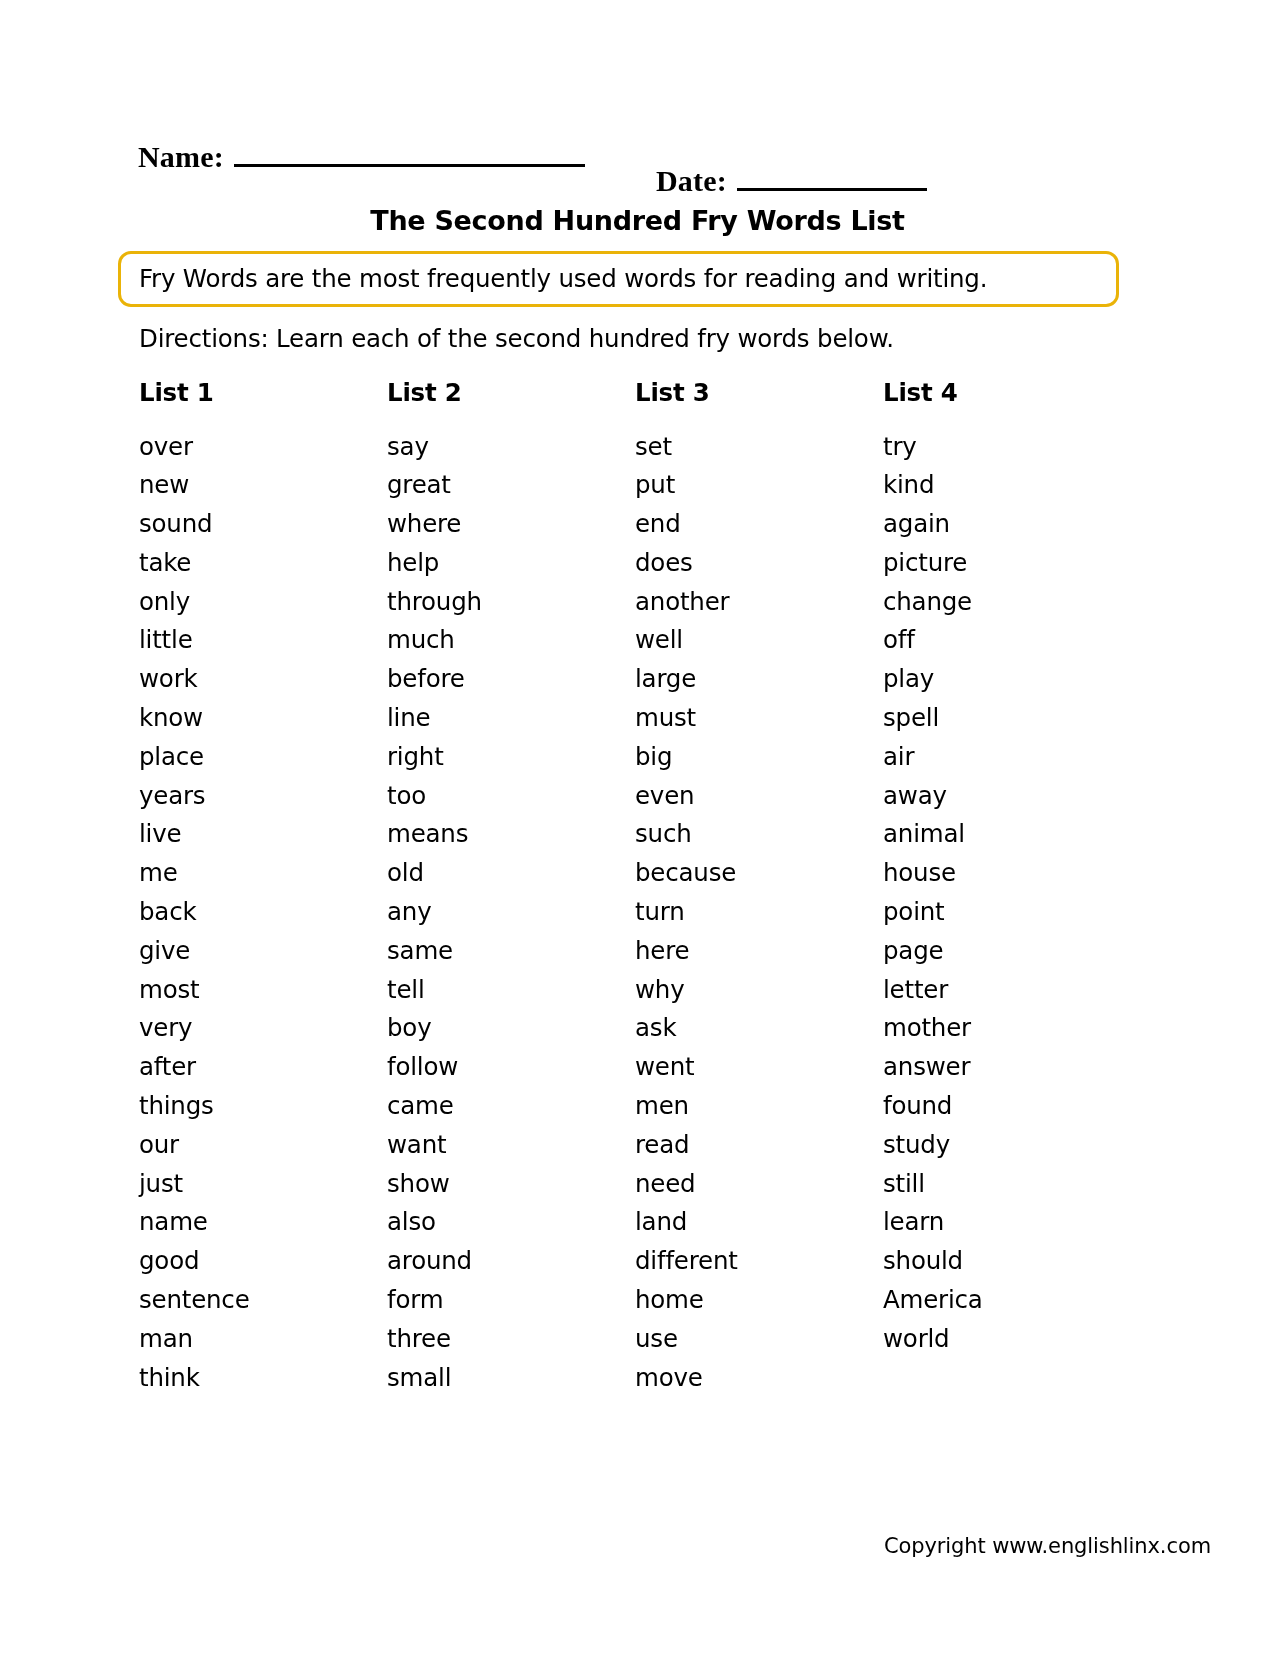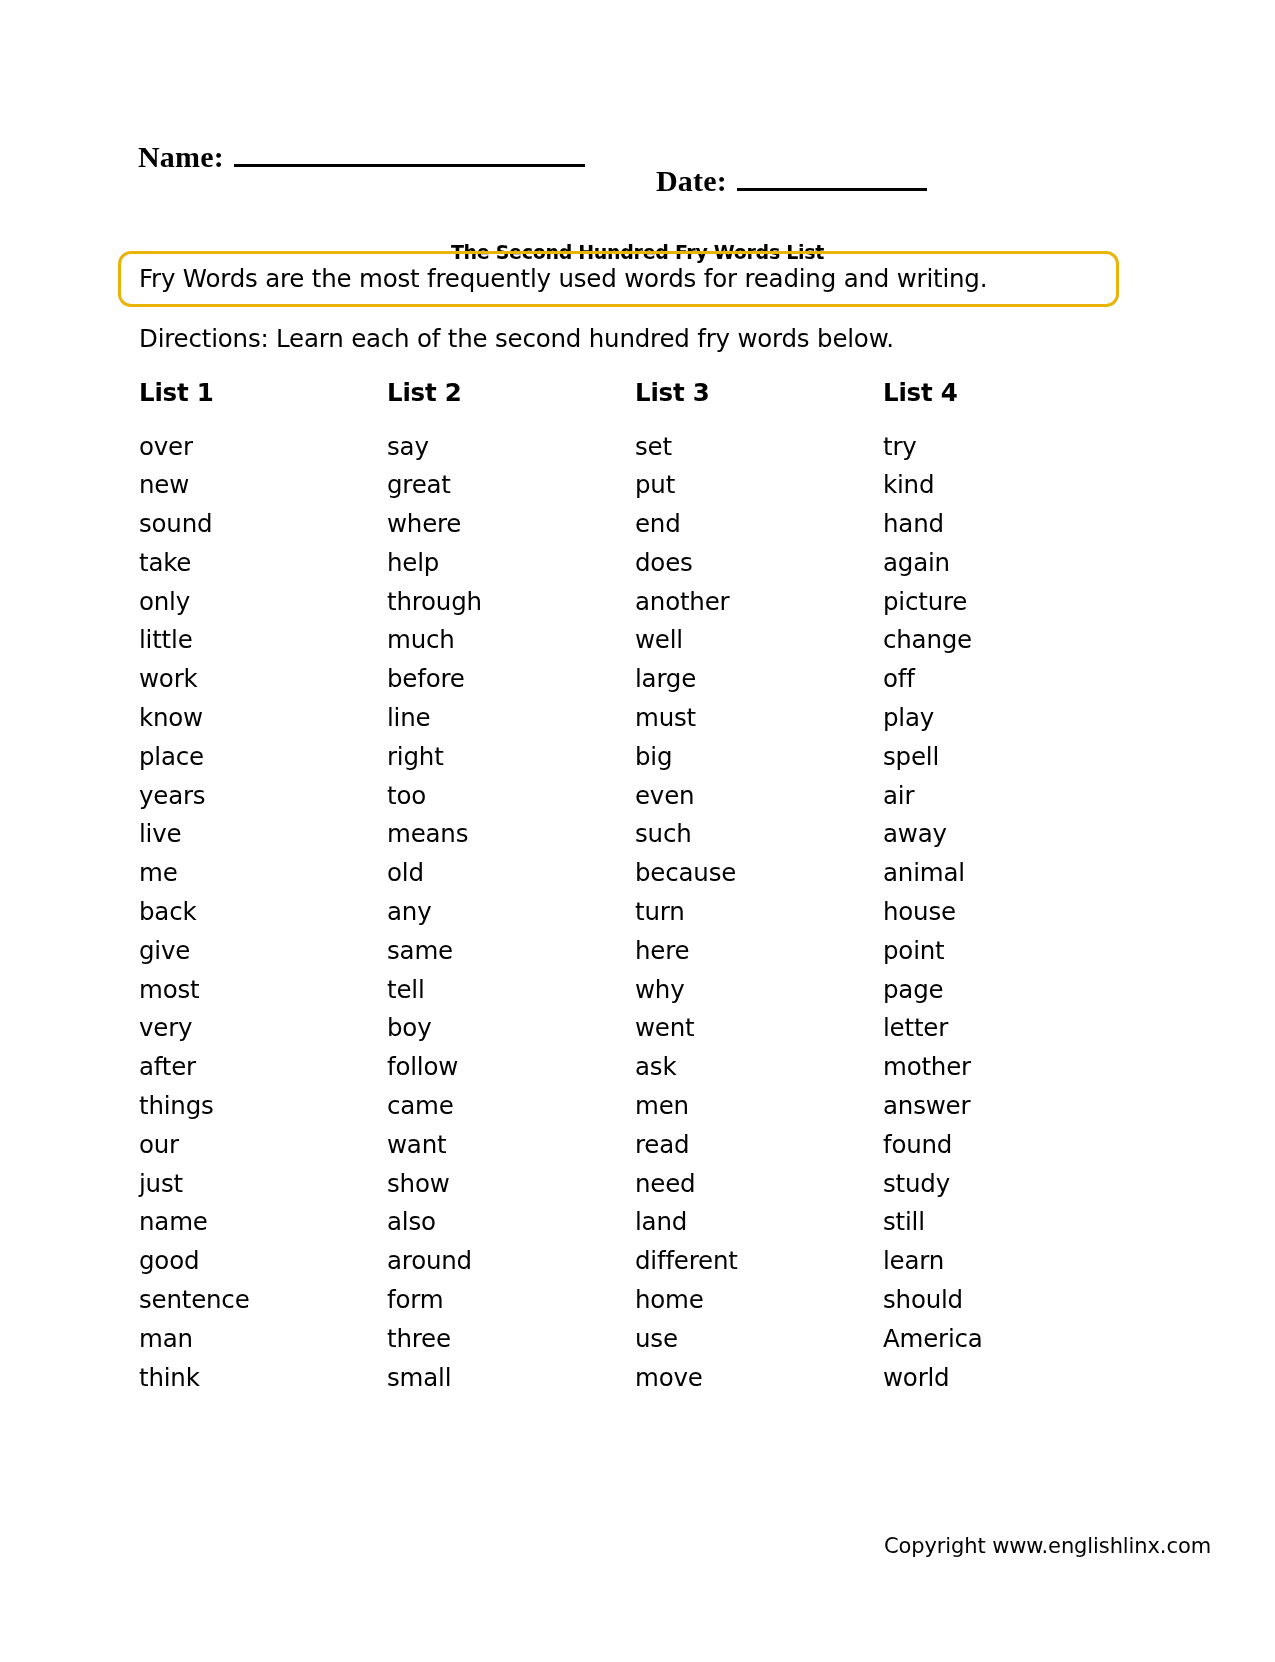--- a/index.html
+++ b/index.html
@@ -57,23 +57,22 @@
 
   
   .worksheet-title {
     position: absolute;
     left: 0;
     top: 205px;
     width: 1275px;
     text-align: center;
     font-family: "DejaVu Sans", sans-serif;
     font-weight: bold;
-    font-size: 19px;
+    font-size: 27px;
     letter-spacing: -0.3px;
-    margin-top: 36px;
   }
 
   
   .callout-box {
     position: absolute;
     left: 118px;
     top: 251px;
     width: 1001px;
     height: 56px;
     border: 3px solid #eab308;
@@ -246,39 +245,38 @@
         <li class="word-item">well</li>
         <li class="word-item">large</li>
         <li class="word-item">must</li>
         <li class="word-item">big</li>
         <li class="word-item">even</li>
         <li class="word-item">such</li>
         <li class="word-item">because</li>
         <li class="word-item">turn</li>
         <li class="word-item">here</li>
         <li class="word-item">why</li>
+        <li class="word-item">ask</li>
         <li class="word-item">went</li>
-        <li class="word-item">ask</li>
         <li class="word-item">men</li>
         <li class="word-item">read</li>
         <li class="word-item">need</li>
         <li class="word-item">land</li>
         <li class="word-item">different</li>
         <li class="word-item">home</li>
         <li class="word-item">use</li>
         <li class="word-item">move</li>
       </ul>
     </div>
 
     <div class="list-col c3">
       <div class="list-heading">List 4</div>
       <ul class="word-list">
         <li class="word-item">try</li>
         <li class="word-item">kind</li>
-        <li class="word-item">hand</li>
         <li class="word-item">again</li>
         <li class="word-item">picture</li>
         <li class="word-item">change</li>
         <li class="word-item">off</li>
         <li class="word-item">play</li>
         <li class="word-item">spell</li>
         <li class="word-item">air</li>
         <li class="word-item">away</li>
         <li class="word-item">animal</li>
         <li class="word-item">house</li>

